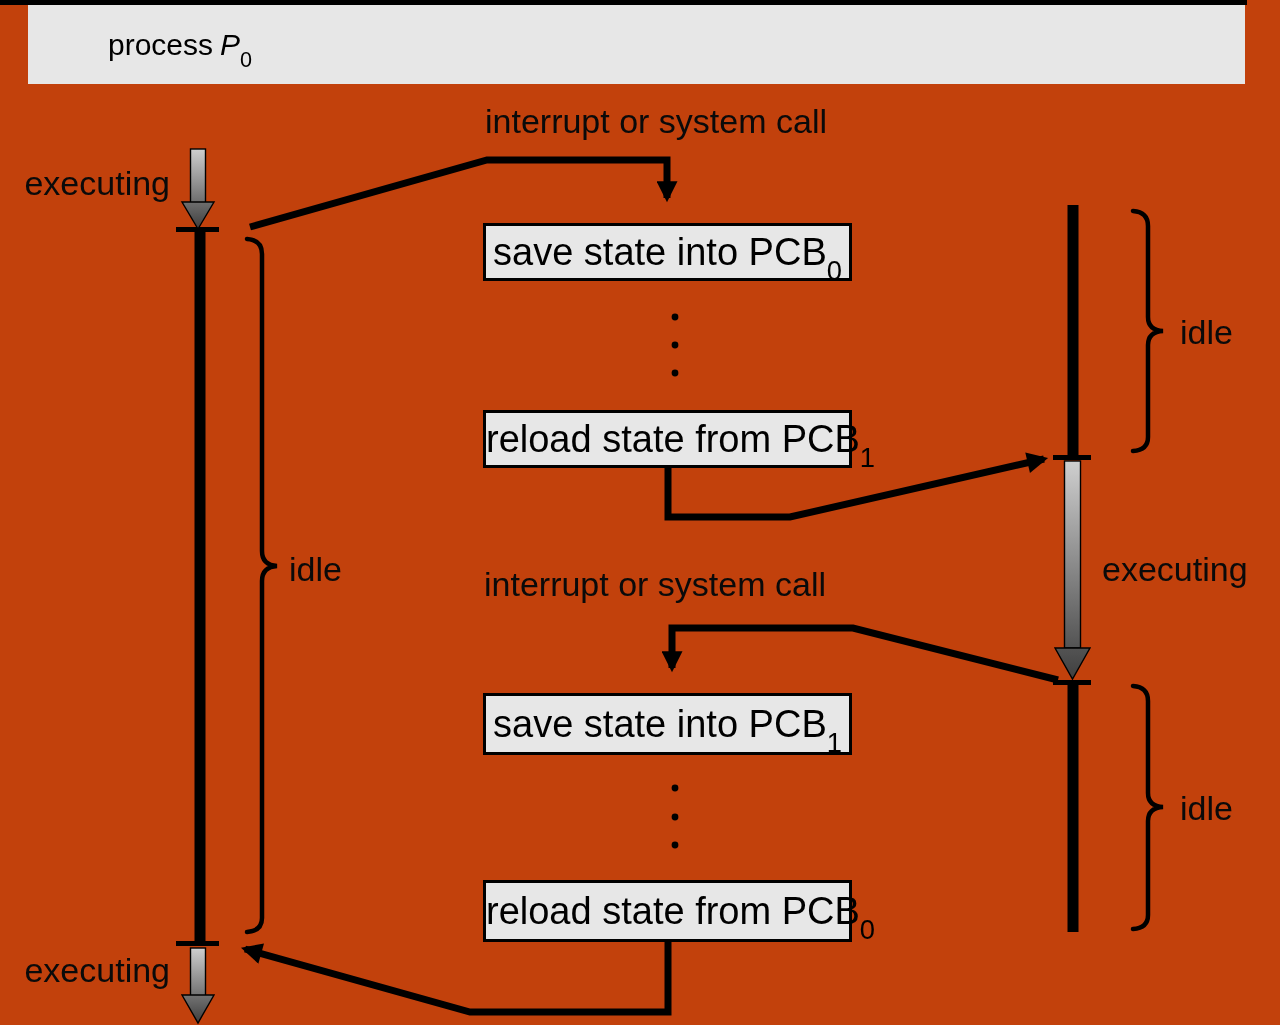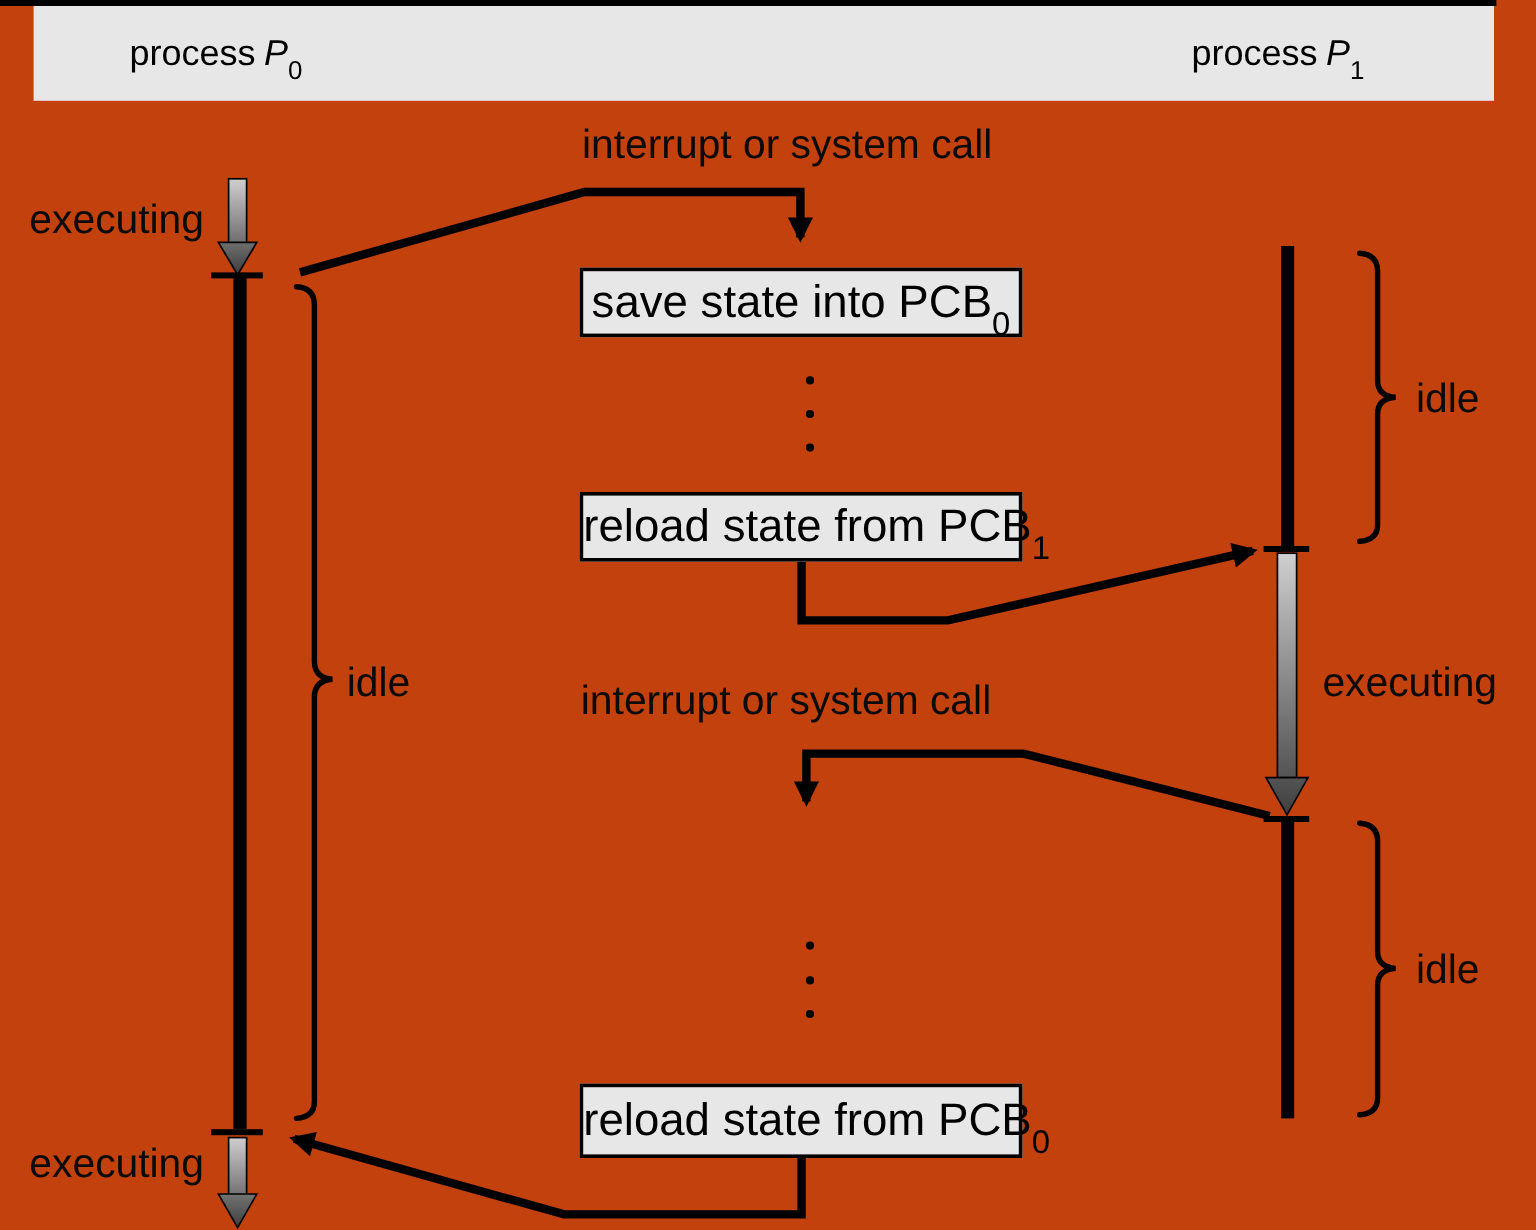--- a/index.html
+++ b/index.html
@@ -27,23 +27,20 @@
 </head>
 <body>
 
 <div class="stage">
 
   <div class="topbar"></div>
   <div class="band"></div>
 
   <div class="colhead" style="left:40px;width:280px;">
     <span>process</span><span class="var">P</span><sub class="s">0</sub>
-  </div>
-  <div class="colhead" style="left:925px;width:280px;">
-    <span>process</span><span class="var">P</span><sub class="s">1</sub>
   </div>
 
   <svg class="overlay" viewBox="0 0 1280 1025">
     <defs>
       <marker id="ah" viewBox="0 0 10 10" refX="8" refY="5" markerWidth="4" markerHeight="3" orient="auto">
         <path d="M0,0 L10,5 L0,10 Z" fill="#000"></path>
       </marker>
       <linearGradient id="gA" gradientUnits="userSpaceOnUse" x1="0" y1="149" x2="0" y2="228">
         <stop offset="0" stop-color="#cfcfcf"></stop>
           <stop offset="1" stop-color="#3f3f3f"></stop>
@@ -100,21 +97,24 @@
     <path d="M 1133,211 Q 1148,212 1148,226 L 1148,317 Q 1148,330 1163,331 Q 1148,332 1148,345 L 1148,437 Q 1148,450 1133,451" fill="none" stroke="#000" stroke-width="4.5" stroke-linecap="round"></path>
     <path d="M 1133,686 Q 1148,687 1148,701 L 1148,793 Q 1148,806 1163,807 Q 1148,808 1148,821 L 1148,915 Q 1148,928 1133,929" fill="none" stroke="#000" stroke-width="4.5" stroke-linecap="round"></path>
   </svg>
 
   <div class="osbox" style="top:223px;height:58px;line-height:52px;">
     <span>save state into PCB</span><sub class="s">0</sub>
   </div>
   <div class="osbox" style="top:410px;height:58px;line-height:52px;">
     <span>reload state from PCB</span><sub class="s">1</sub>
   </div>
-  <div class="osbox" style="top:880px;height:62px;line-height:56px;margin-top:23px;">
+  <div class="osbox" style="top:693px;height:62px;line-height:56px;">
+    <span>save state into PCB</span><sub class="s">1</sub>
+  </div>
+  <div class="osbox" style="top:880px;height:62px;line-height:56px;">
     <span>reload state from PCB</span><sub class="s">0</sub>
   </div>
 
   <div class="lbl" style="left:456px;top:102px;width:400px;text-align:center;">interrupt or system call</div>
   <div class="lbl" style="left:455px;top:565px;width:400px;text-align:center;">interrupt or system call</div>
 
   <div class="lbl right" style="left:20px;top:164px;width:150px;">executing</div>
   <div class="lbl right" style="left:20px;top:951px;width:150px;">executing</div>
   <div class="lbl" style="left:1102px;top:550px;">executing</div>
 

